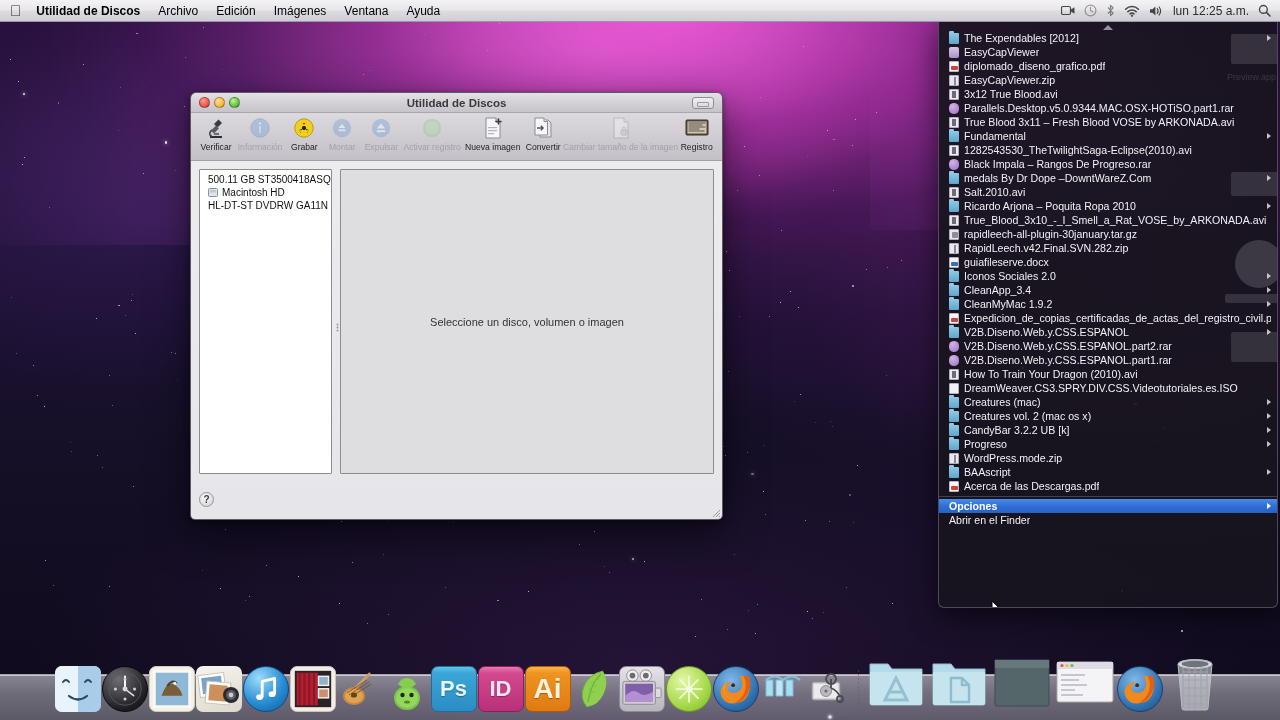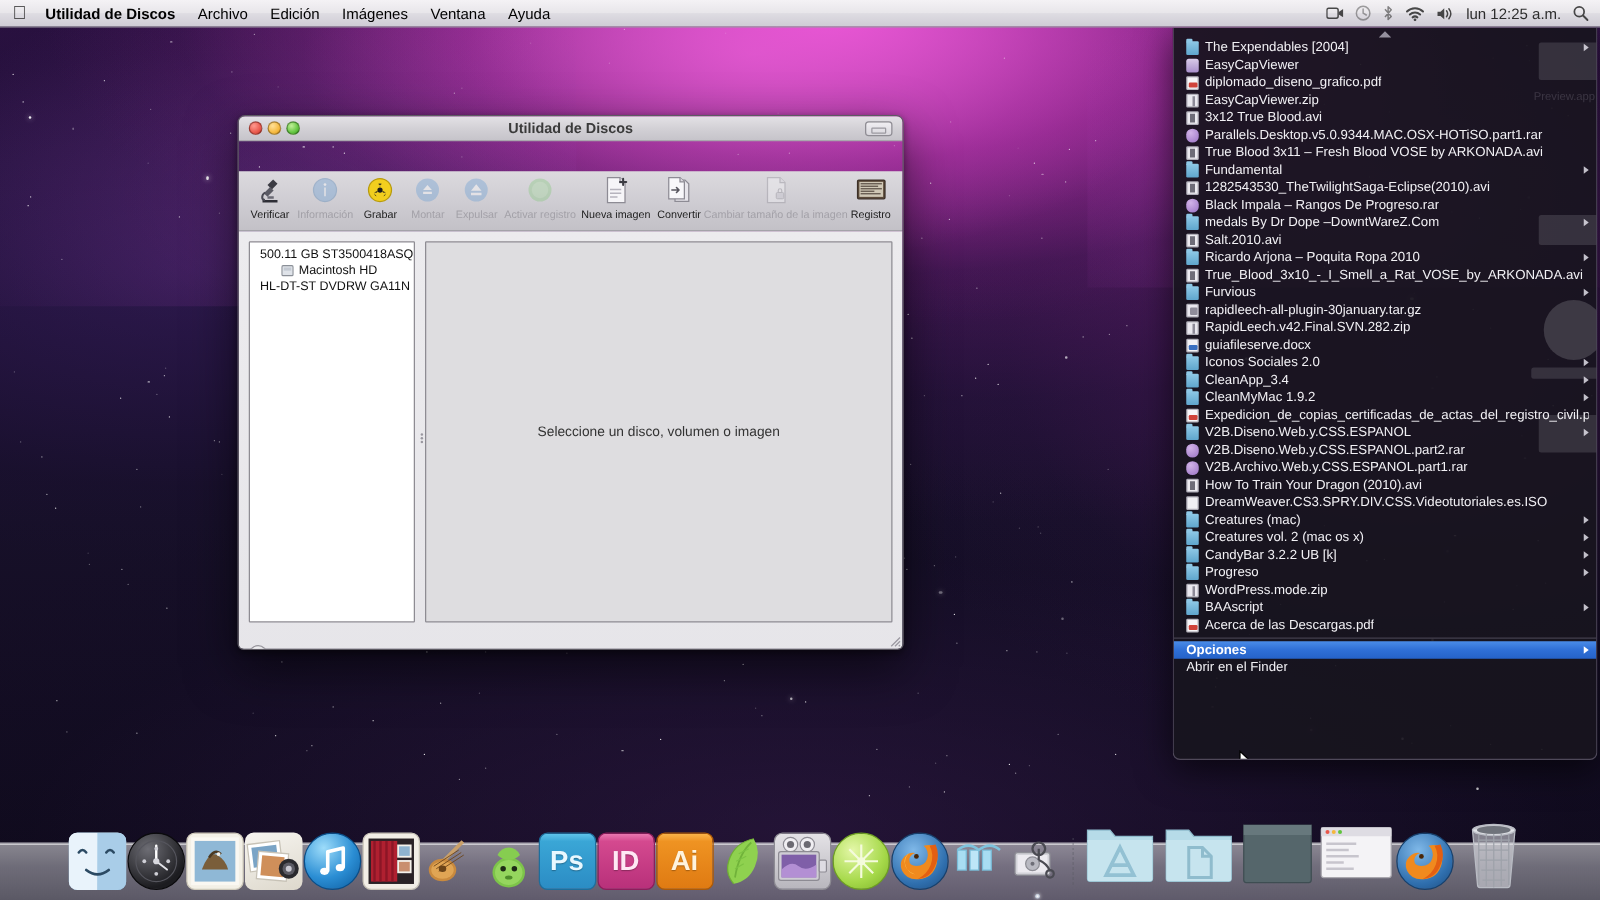--- a/index.html
+++ b/index.html
@@ -79,21 +79,21 @@
     background:linear-gradient(180deg,#f0eef2,#d9d7dd);
   }
   .du-tbbtn::after {
     content:""; position:absolute; left:4px; right:4px; top:4px; height:3px;
     border:1px solid #9b99a0; border-radius:1px;
   }
   .du-toolbar {
     height:48px;
     background:linear-gradient(180deg,#dcdade 0%, #cfcdd3 50%, #c3c1c7 100%);
     border-bottom:1px solid #a4a2a9;
-    display:flex; align-items:flex-start; padding:3px 6px 0 6px;margin-top:24px;
+    display:flex; align-items:flex-start; padding:3px 6px 0 6px;
   }
   .tb-item {
     display:flex; flex-direction:column; align-items:center; justify-content:flex-start;
     padding:0 5px; min-width:38px; text-align:center;
   }
   .tb-ico { height:24px; display:flex; align-items:center; justify-content:center; }
   .tb-lbl { font-size:8.6px; color:#1d1d1d; line-height:10px; margin-top:2px; white-space:nowrap; }
   .tb-item.dis .tb-lbl { color:#a3a1a8; }
   .tb-item.dis .tb-ico { opacity:.38; }
   .tb-spacer { flex:1; }
@@ -104,21 +104,21 @@
     padding:8px;
     display:flex; flex-direction:column;
   }
   .du-main { display:flex; gap:8px; height:305px; }
   .du-sidebar {
     width:133px; background:#fff;
     border:1px solid #8e8c93; border-radius:1px;
     padding:3px 0; overflow:hidden; position:relative;
   }
   .sb-row { display:flex; align-items:center; gap:4px; padding:1px 4px; font-size:10px; color:#111; white-space:nowrap; }
-  .sb-row.indent { padding-left:25px; }
+  .sb-row.indent { padding-left:8px; }
   .du-content {
     flex:1; background:#dedde0;
     border:1px solid #8e8c93; border-radius:1px;
     display:flex; align-items:center; justify-content:center; position:relative;
   }
   .du-content-msg { font-size:11px; color:#333; }
   .du-divider { position:absolute; left:-5px; top:50%; width:3px; height:9px; }
   .du-footer { flex:1; display:flex; align-items:flex-end; padding-bottom:4px; }
   .help-btn {
     width:15px; height:15px; border-radius:50%;
@@ -826,21 +826,21 @@
   <div class="thumb" style="left:286px; top:272px; width:62px; height:9px;"></div>
   <div class="thumb-txt" style="left:288px; top:50px;">Preview.app</div>
 
   <div class="scroll-arrow">
       <span></span>
     </div>
 
   <div class="stack-list" id="stack-list">
       <div class="st-row">
       <span class="fi folder"></span>
-      <span class="st-name">The Expendables [2004]</span>
+      <span class="st-name">The Expendables [2012]</span>
       <span class="st-arrow"></span>
     </div>
       <div class="st-row">
       <span class="fi app"></span>
       <span class="st-name">EasyCapViewer</span>
 
     </div>
       <div class="st-row">
       <span class="fi pdf"></span>
       <span class="st-name">diplomado_diseno_grafico.pdf</span>
@@ -895,25 +895,20 @@
       <span class="fi folder"></span>
       <span class="st-name">Ricardo Arjona – Poquita Ropa 2010</span>
       <span class="st-arrow"></span>
     </div>
       <div class="st-row">
       <span class="fi avi"></span>
       <span class="st-name">True_Blood_3x10_-_I_Smell_a_Rat_VOSE_by_ARKONADA.avi</span>
 
     </div>
       <div class="st-row">
-      <span class="fi folder"></span>
-      <span class="st-name">Furvious</span>
-      <span class="st-arrow"></span>
-    </div>
-      <div class="st-row">
       <span class="fi targz"></span>
       <span class="st-name">rapidleech-all-plugin-30january.tar.gz</span>
 
     </div>
       <div class="st-row">
       <span class="fi zip"></span>
       <span class="st-name">RapidLeech.v42.Final.SVN.282.zip</span>
 
     </div>
       <div class="st-row">
@@ -946,21 +941,21 @@
       <span class="st-name">V2B.Diseno.Web.y.CSS.ESPANOL</span>
       <span class="st-arrow"></span>
     </div>
       <div class="st-row">
       <span class="fi rar"></span>
       <span class="st-name">V2B.Diseno.Web.y.CSS.ESPANOL.part2.rar</span>
 
     </div>
       <div class="st-row">
       <span class="fi rar"></span>
-      <span class="st-name">V2B.Archivo.Web.y.CSS.ESPANOL.part1.rar</span>
+      <span class="st-name">V2B.Diseno.Web.y.CSS.ESPANOL.part1.rar</span>
 
     </div>
       <div class="st-row">
       <span class="fi avi"></span>
       <span class="st-name">How To Train Your Dragon (2010).avi</span>
 
     </div>
       <div class="st-row">
       <span class="fi iso"></span>
       <span class="st-name">DreamWeaver.CS3.SPRY.DIV.CSS.Videotutoriales.es.ISO</span>
@@ -1122,21 +1117,21 @@
         <div class="ic-lbl" style="font-size:22px;color:#e8f8ff;text-shadow:0 1px 1px rgba(0,0,0,.3)">Ps</div>
         </div>
       </div>
       <div class="dk">
         <div class="ic ic-sq" style="background:linear-gradient(180deg,#e878b0 0%,#d4498f 14%,#b8307a 100%);border:1px solid #8d1d5c">
         <div class="ic-lbl" style="font-size:22px;color:#ffe8f4;text-shadow:0 1px 1px rgba(0,0,0,.3)">ID</div>
         </div>
       </div>
       <div class="dk">
         <div class="ic ic-sq" style="background:linear-gradient(180deg,#f9b44a 0%,#ef9322 14%,#df7a12 100%);border:1px solid #ac5a07">
-        <div class="ic-lbl" style="font-size:22px;color:#fff3dd;text-shadow:0 1px 1px rgba(0,0,0,.3)">Ai</div>
+        <div class="ic-lbl" style="font-size:28px;color:#fff3dd;text-shadow:0 1px 1px rgba(0,0,0,.3)">Ai</div>
         </div>
       </div>
       <div class="dk">
         <div class="ic" style="background:transparent">
         <svg width="100%" height="100%" viewBox="0 0 46 46">
         <path d="M31 5 q-14 3 -19 15 q-5 12 3 21 q12 -2 17 -14 q5 -12 -1 -22 Z" fill="#8fd14f"></path>
         <path d="M31 5 q-14 3 -19 15 q-5 12 3 21" fill="none" stroke="#6fae35" stroke-width="1"></path>
         <path d="M29 8 q-10 9 -13 28" stroke="#70b23a" stroke-width="1.4" fill="none"></path>
         <g stroke="#7cc243" stroke-width="1">
               <path d="M27 13 L19 17"></path>

